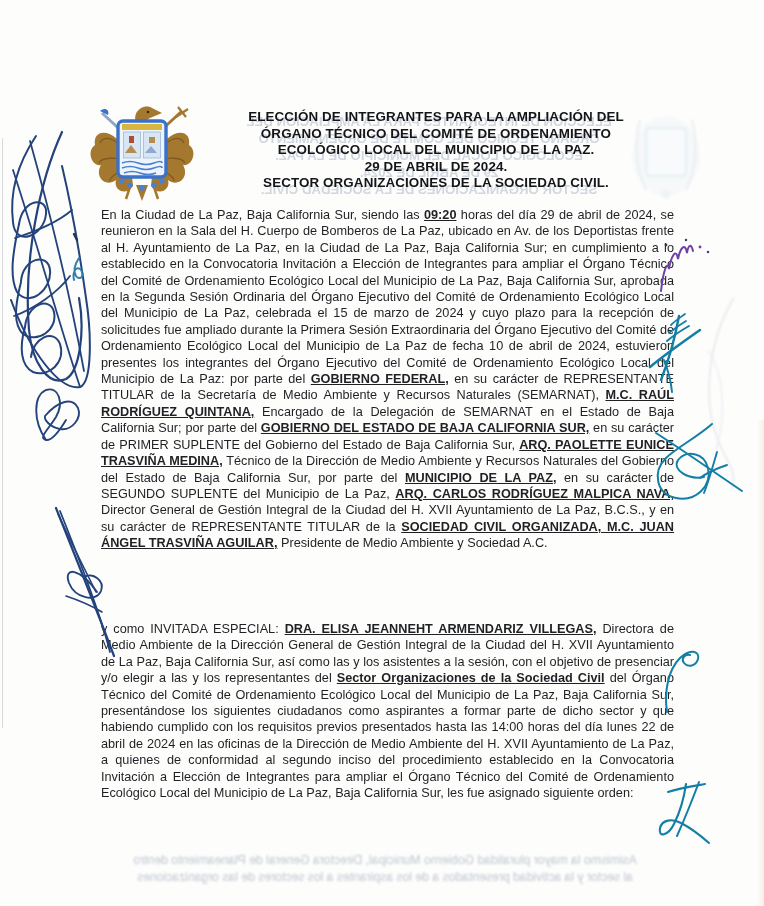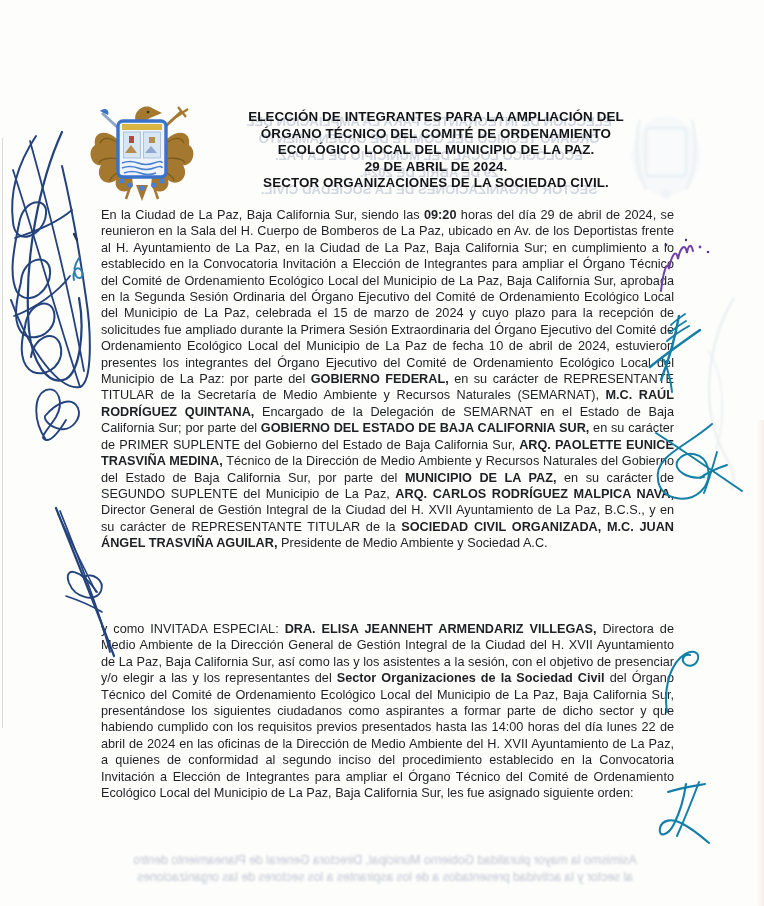--- a/index.html
+++ b/index.html
@@ -13,21 +13,21 @@
     position:absolute;left:224px;top:109px;width:424px;
     text-align:center;font-weight:bold;font-size:13.4px;line-height:16.6px;
     letter-spacing:.1px;color:#141518;z-index:4;
   }
   .doc-header div{white-space:nowrap;}
   
   .para{
     position:absolute;left:101px;width:573px;z-index:4;
     text-align:justify;font-size:12.7px;line-height:16.4px;color:#1f2024;
   }
-  .para .b{font-weight:bold;}
+  .para .b{font-weight:bold;text-decoration:underline;}
   #para1{top:207px;}
   #para2{top:621px;}
   
   .bleed{
     position:absolute;z-index:1;color:#b7c0cf;opacity:.62;
     filter:blur(.5px);transform:scaleX(-1);
     font-weight:bold;font-size:13.2px;line-height:16.6px;white-space:nowrap;
   }
   .bleed-top{left:214px;width:430px;text-align:center;}
   .bt1{top:114px;} .bt2{top:131px;} .bt3{top:148px;} .bt4{top:165px;} .bt5{top:182px;}

